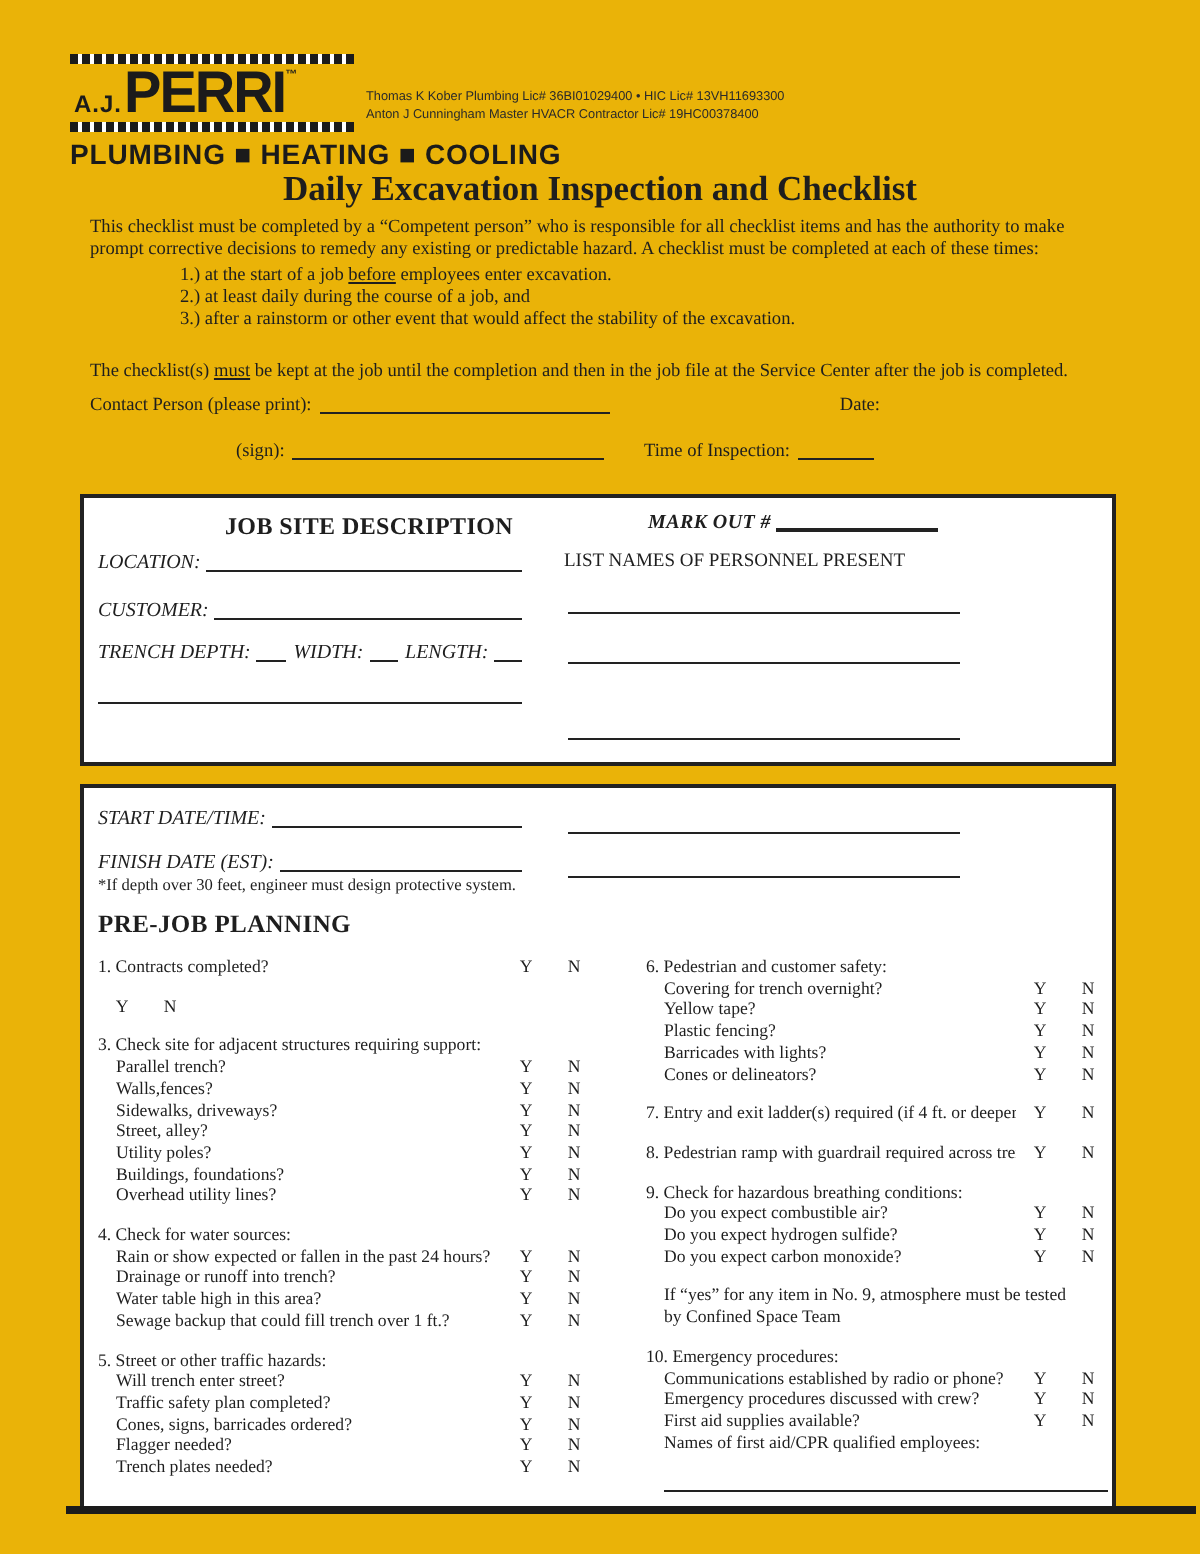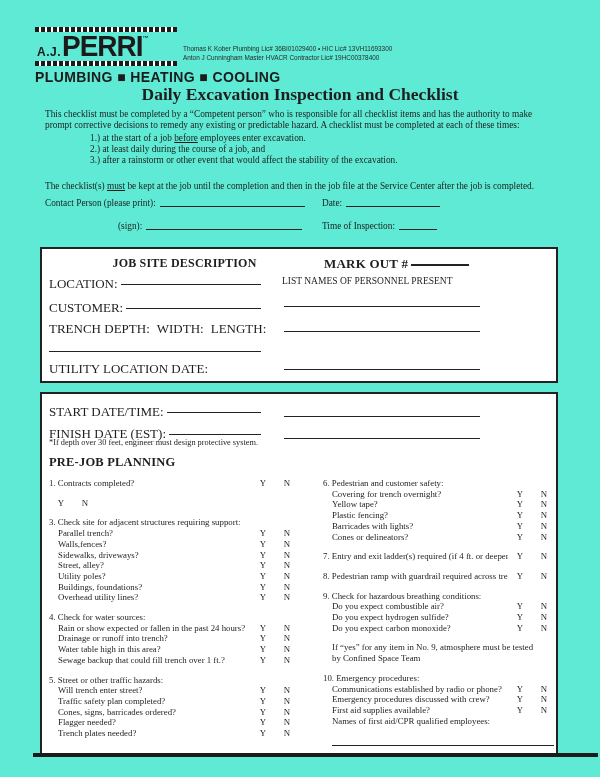--- a/index.html
+++ b/index.html
@@ -1,17 +1,17 @@
 <!DOCTYPE html>
 <html><head>
 <meta charset="utf-8">
 <style>
   html,body{margin:0;padding:0;background:#fff;}
   .page{
-    position:relative;width:600px;height:777px;background:#5eead4;
+    position:relative;width:600px;height:777px;background:#eab308;
     font-family:"Liberation Serif","DejaVu Serif",serif;color:#1e1e1e;overflow:hidden;
   }
   
   .logo{position:absolute;left:35px;top:27px;width:142px;}
   .hatch{height:5px;background:repeating-linear-gradient(90deg,#1b1b1b 0 4px,#ffffff 4px 6px);}
   .brandrow{display:flex;align-items:baseline;line-height:1;padding:1px 0 0 2px;
     font-family:"Liberation Sans","DejaVu Sans",sans-serif;font-weight:bold;color:#1b1b1b;}
   .brand-prefix{font-size:12px;letter-spacing:.5px;margin-right:1px;}
   .brand-name{font-size:28px;letter-spacing:-1px;transform:scaleY(1.05);transform-origin:bottom;}
   .brand-tm{font-size:6px;align-self:flex-start;margin-top:2px;}
@@ -27,21 +27,21 @@
   .note{position:absolute;left:45px;top:181px;width:512px;font-size:9.3px;}
   .u-word{text-decoration:underline;margin-top:14px;}
   
   .fieldrow{position:absolute;display:flex;align-items:flex-end;font-size:9.3px;}
   .fieldrow .lbl{white-space:nowrap;}
   .fieldrow .line{flex:1;border-bottom:1px solid #222;margin:0 0 1px 4px;height:8px;}
   
   .box{position:absolute;border:2px solid #222;background:#fff;}
   .abs{position:absolute;}
   .b-head{font-weight:bold;font-size:12px;letter-spacing:.2px;}
-  .smallrow{display:flex;font-size:13px;white-space:nowrap;}
+  .smallrow{display:flex;align-items:flex-end;font-size:10px;white-space:nowrap;font-style:italic;}
   .smallrow .line{border-bottom:1px solid #222;height:8px;margin:0 0 1px 3px;}
   .rule-line{border-bottom:1px solid #222;height:1px;}
   .depth-note{font-size:8.3px;}
   
   .cl-col{position:absolute;font-size:8.8px;}
   .cl-row{display:flex;align-items:flex-end;line-height:10.7px;}
   .cl-row.gap{margin-top:9px;}
   .cl-row .cl-text{flex:1;white-space:nowrap;overflow:hidden;}
   .cl-row.indent .cl-text{padding-left:9px;}
   .cl-row .yn{width:24px;text-align:center;flex:none;}
@@ -75,21 +75,21 @@
     <div><span>1.) at the start of a job </span><span class="u-word">before</span><span> employees enter excavation.</span></div>
     <div>2.) at least daily during the course of a job, and</div>
     <div>3.) after a rainstorm or other event that would affect the stability of the excavation.</div>
   </div>
   <div class="note"><span>The checklist(s) </span><span class="u-word">must</span><span> be kept at the job until the completion and then in the job file at the Service Center after the job is completed.</span></div>
 
   <div class="fieldrow" style="left:45px;top:198px;width:260px;">
     <span class="lbl">Contact Person (please print):</span>
     <span class="line"></span>
   </div>
-  <div class="fieldrow" style="left:322px;top:198px;width:118px;">
+  <div class="fieldrow" style="left:322px;top:198px;width:118px;flex-direction:column;">
     <span class="lbl">Date:</span>
     <span class="line"></span>
   </div>
   <div class="fieldrow" style="left:118px;top:221px;width:184px;">
     <span class="lbl">(sign):</span>
     <span class="line"></span>
   </div>
   <div class="fieldrow" style="left:322px;top:221px;width:115px;">
     <span class="lbl">Time of Inspection:</span>
     <span class="line"></span>

